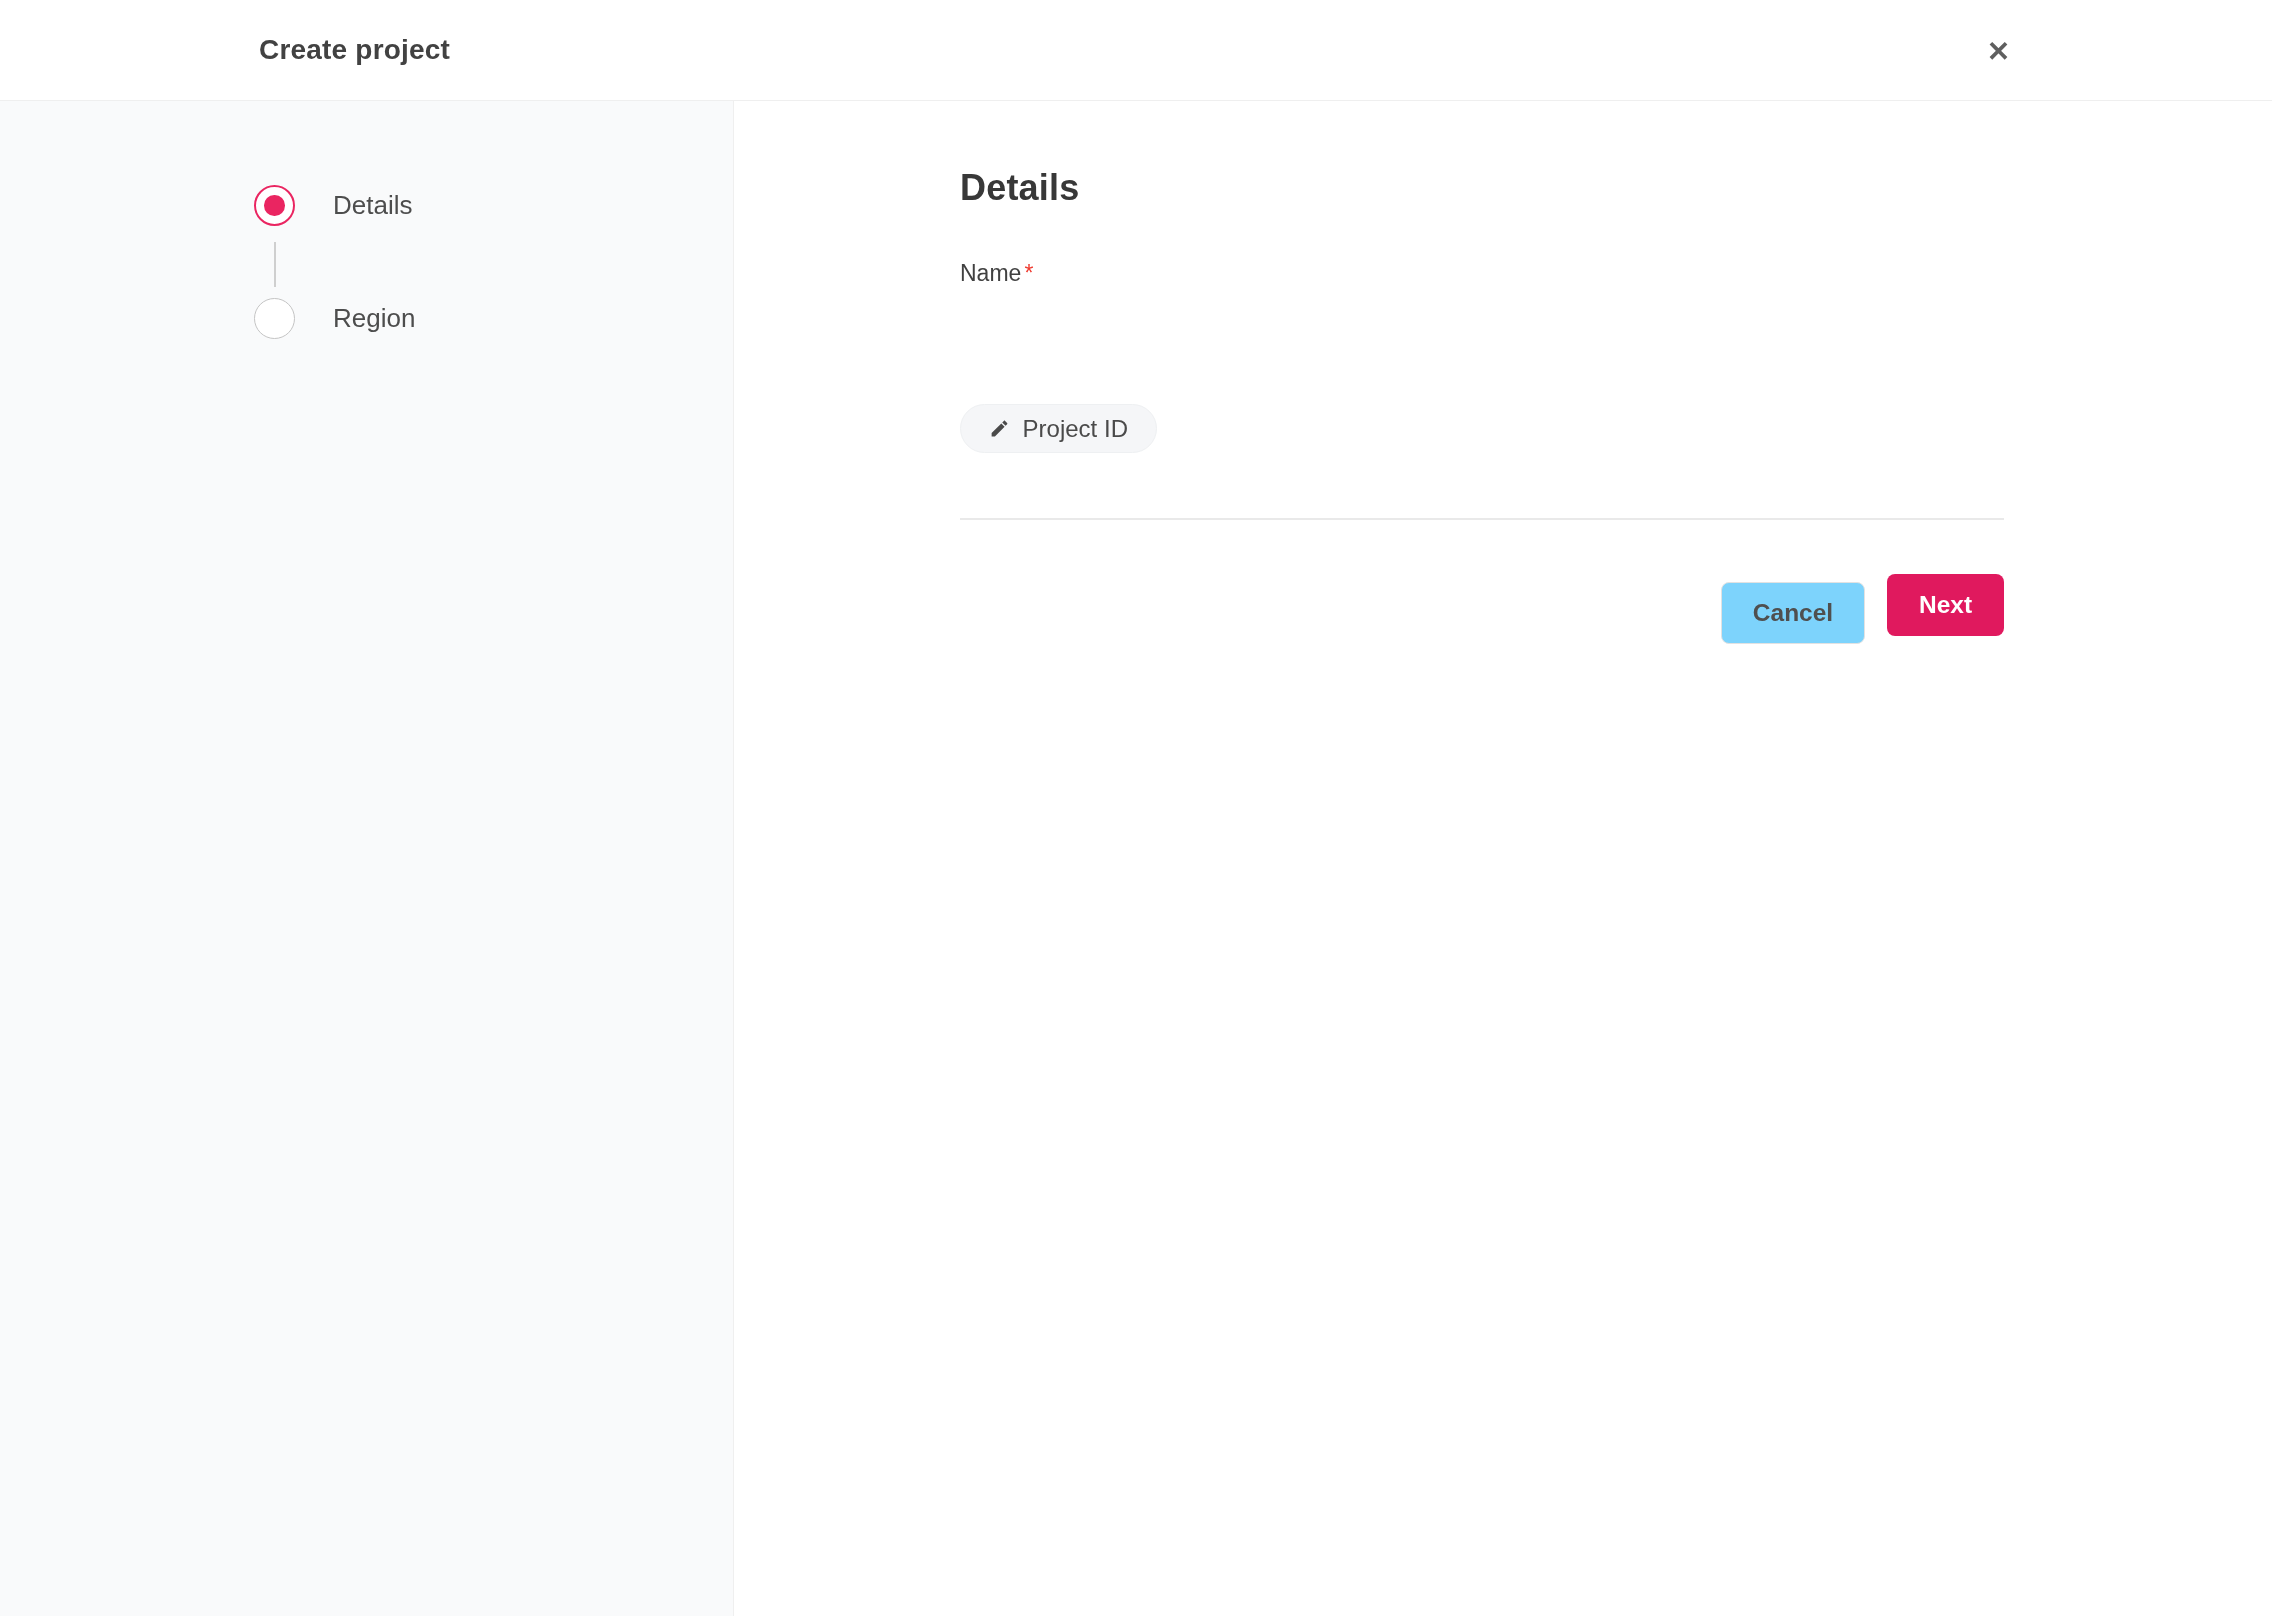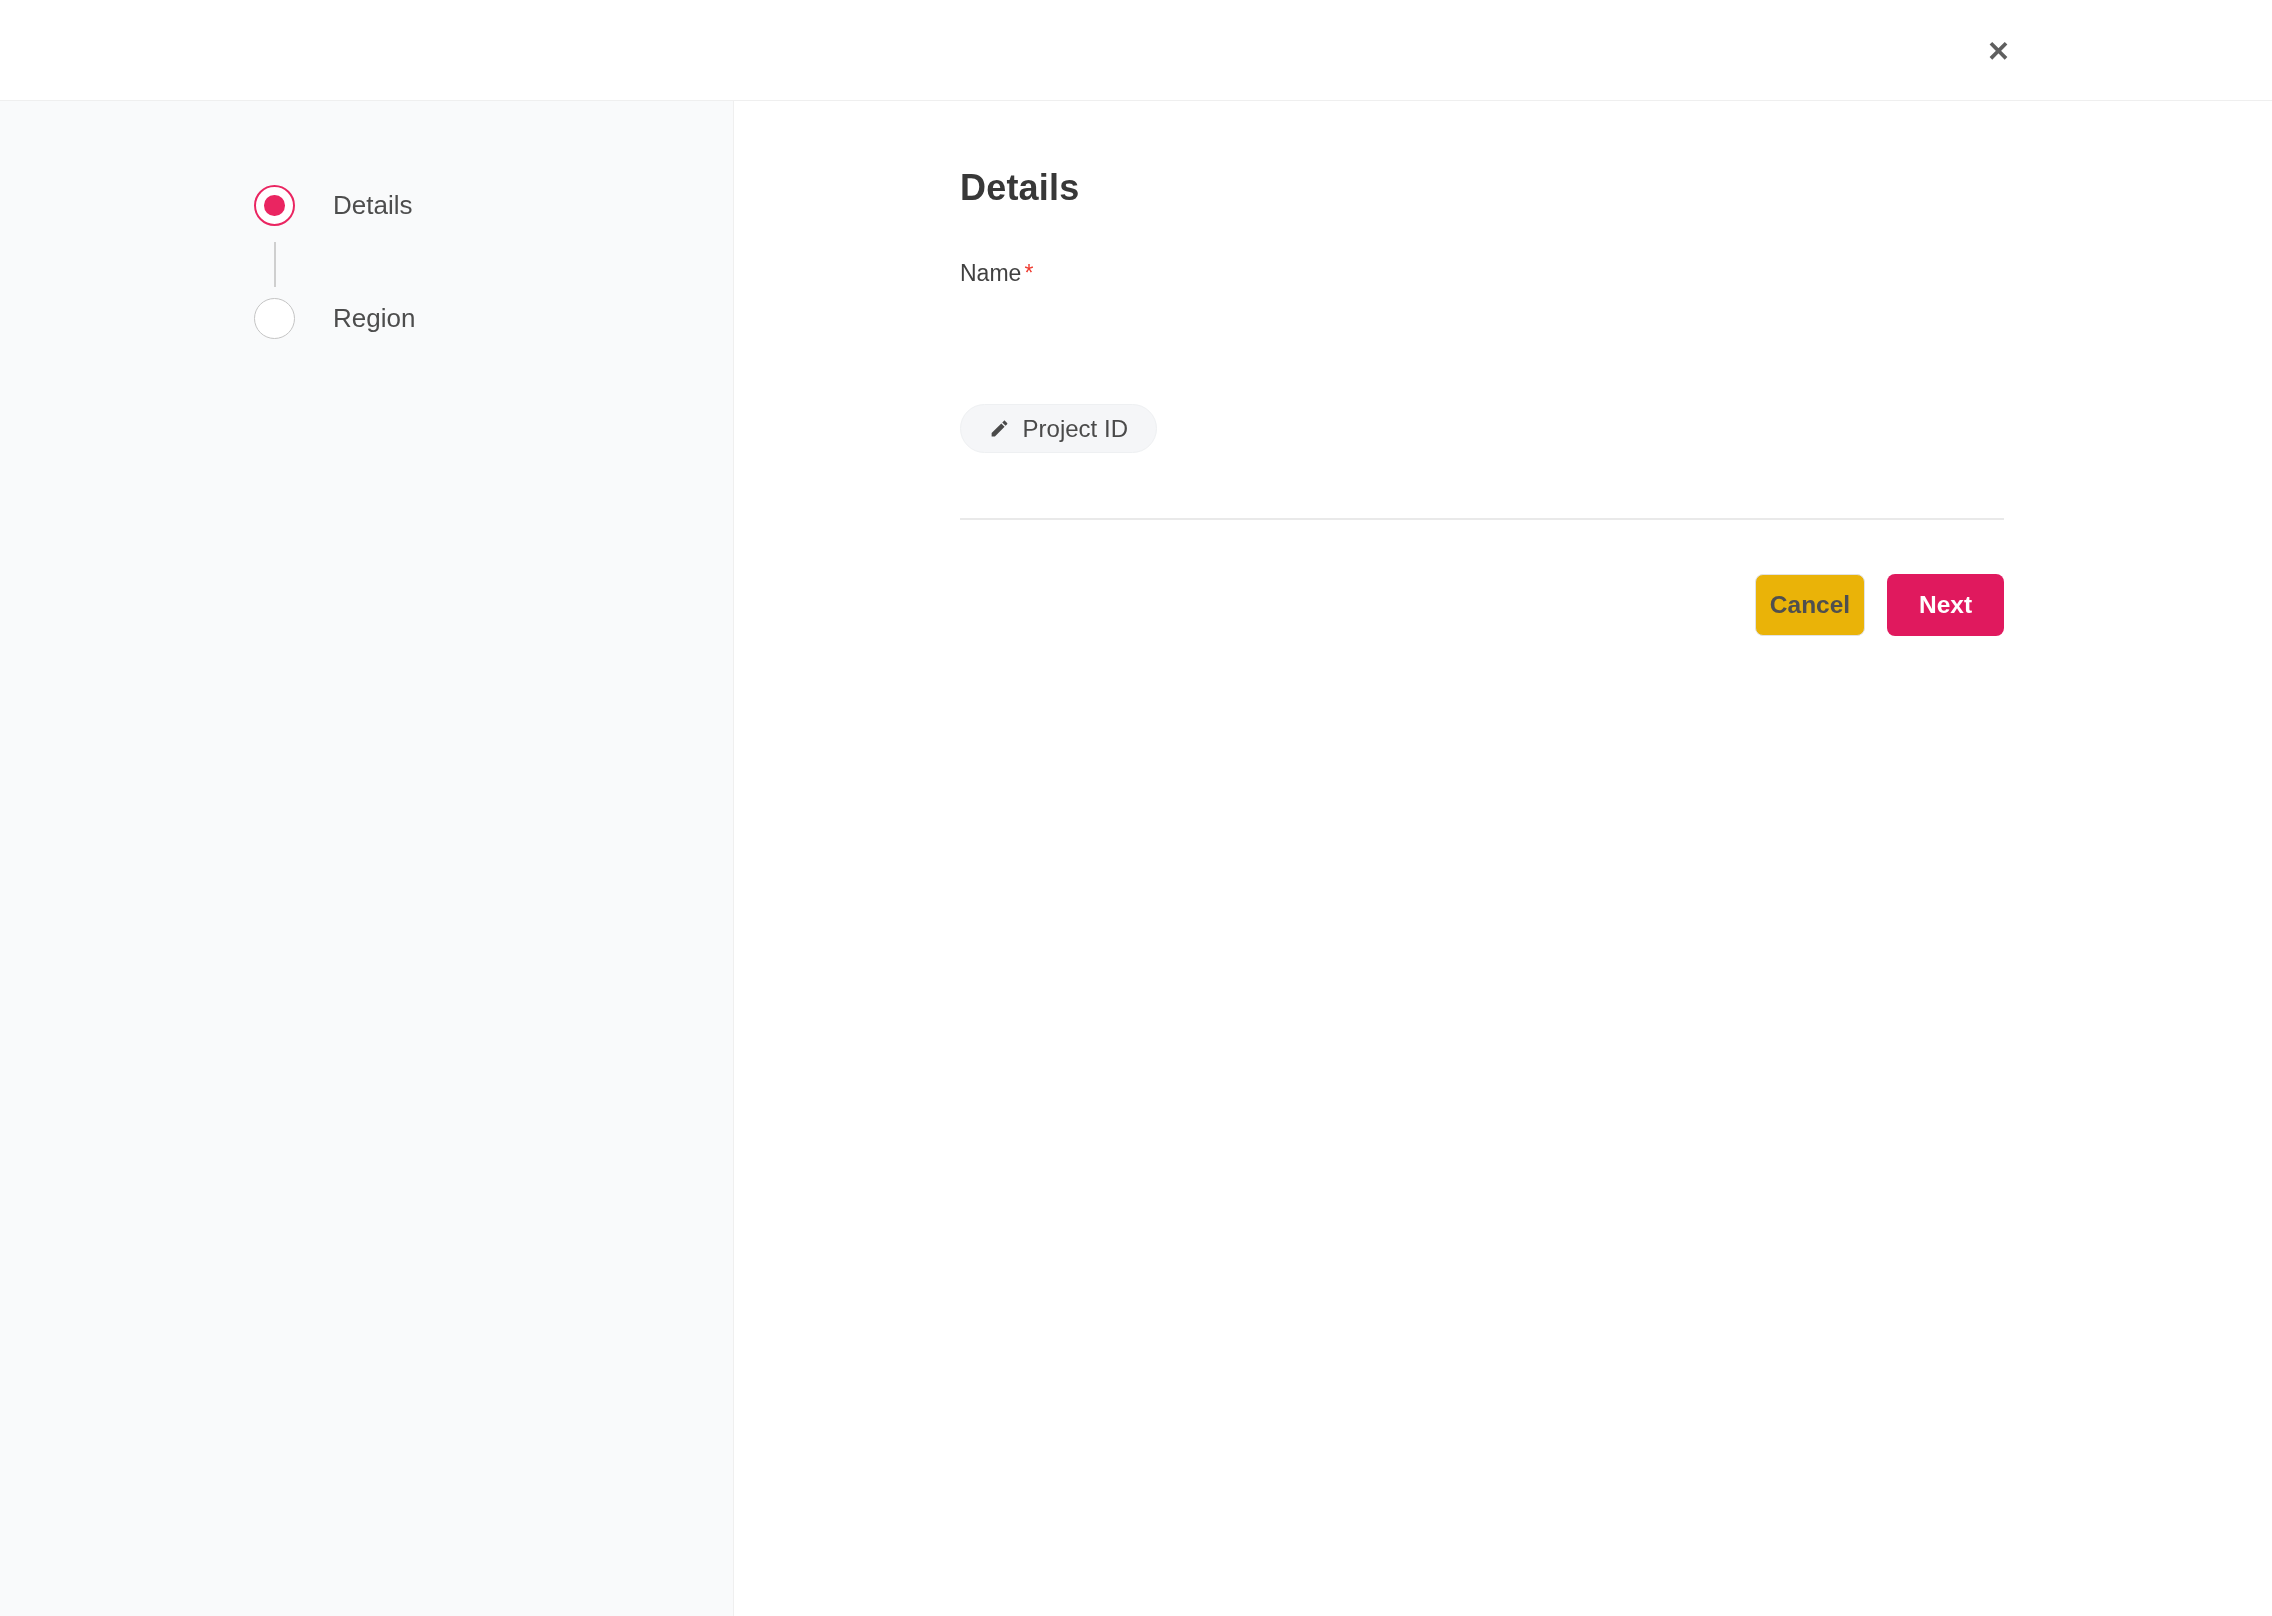--- a/index.html
+++ b/index.html
@@ -92,32 +92,33 @@
   .actions {
     position: absolute; top: 473px; right: 269px;
     display: flex; gap: 22px;
   }
   .actions button {
     height: 62px; border-radius: 8px; font-size: 24.5px; font-weight: 700;
     font-family: "Liberation Sans", sans-serif; cursor: pointer;
     display: flex; align-items: center; justify-content: center;
   }
   .btn-cancel {
-    width: 110px; background: #eab308; border: 1.6px solid #e2e2e2; color: #4f4f4f;
+    width: 144px; background: #7dd3fc; border: 1.6px solid #e2e2e2; color: #4f4f4f; margin-top: 8px;
   }
   .btn-next {
     width: 117px; background: #e0195e; border: none; color: #ffffff;
   }
 </style>
 </head>
 <body>
 
 <div class="app">
 
   <header>
+    <div class="modal-title">Create project</div>
     <button class="close-btn">
       <span>✕</span>
     </button>
   </header>
 
   <div class="split">
 
     <aside>
       <div class="step step-details">
         <span class="radio active" style="border-color: rgb(234, 37, 97);">

